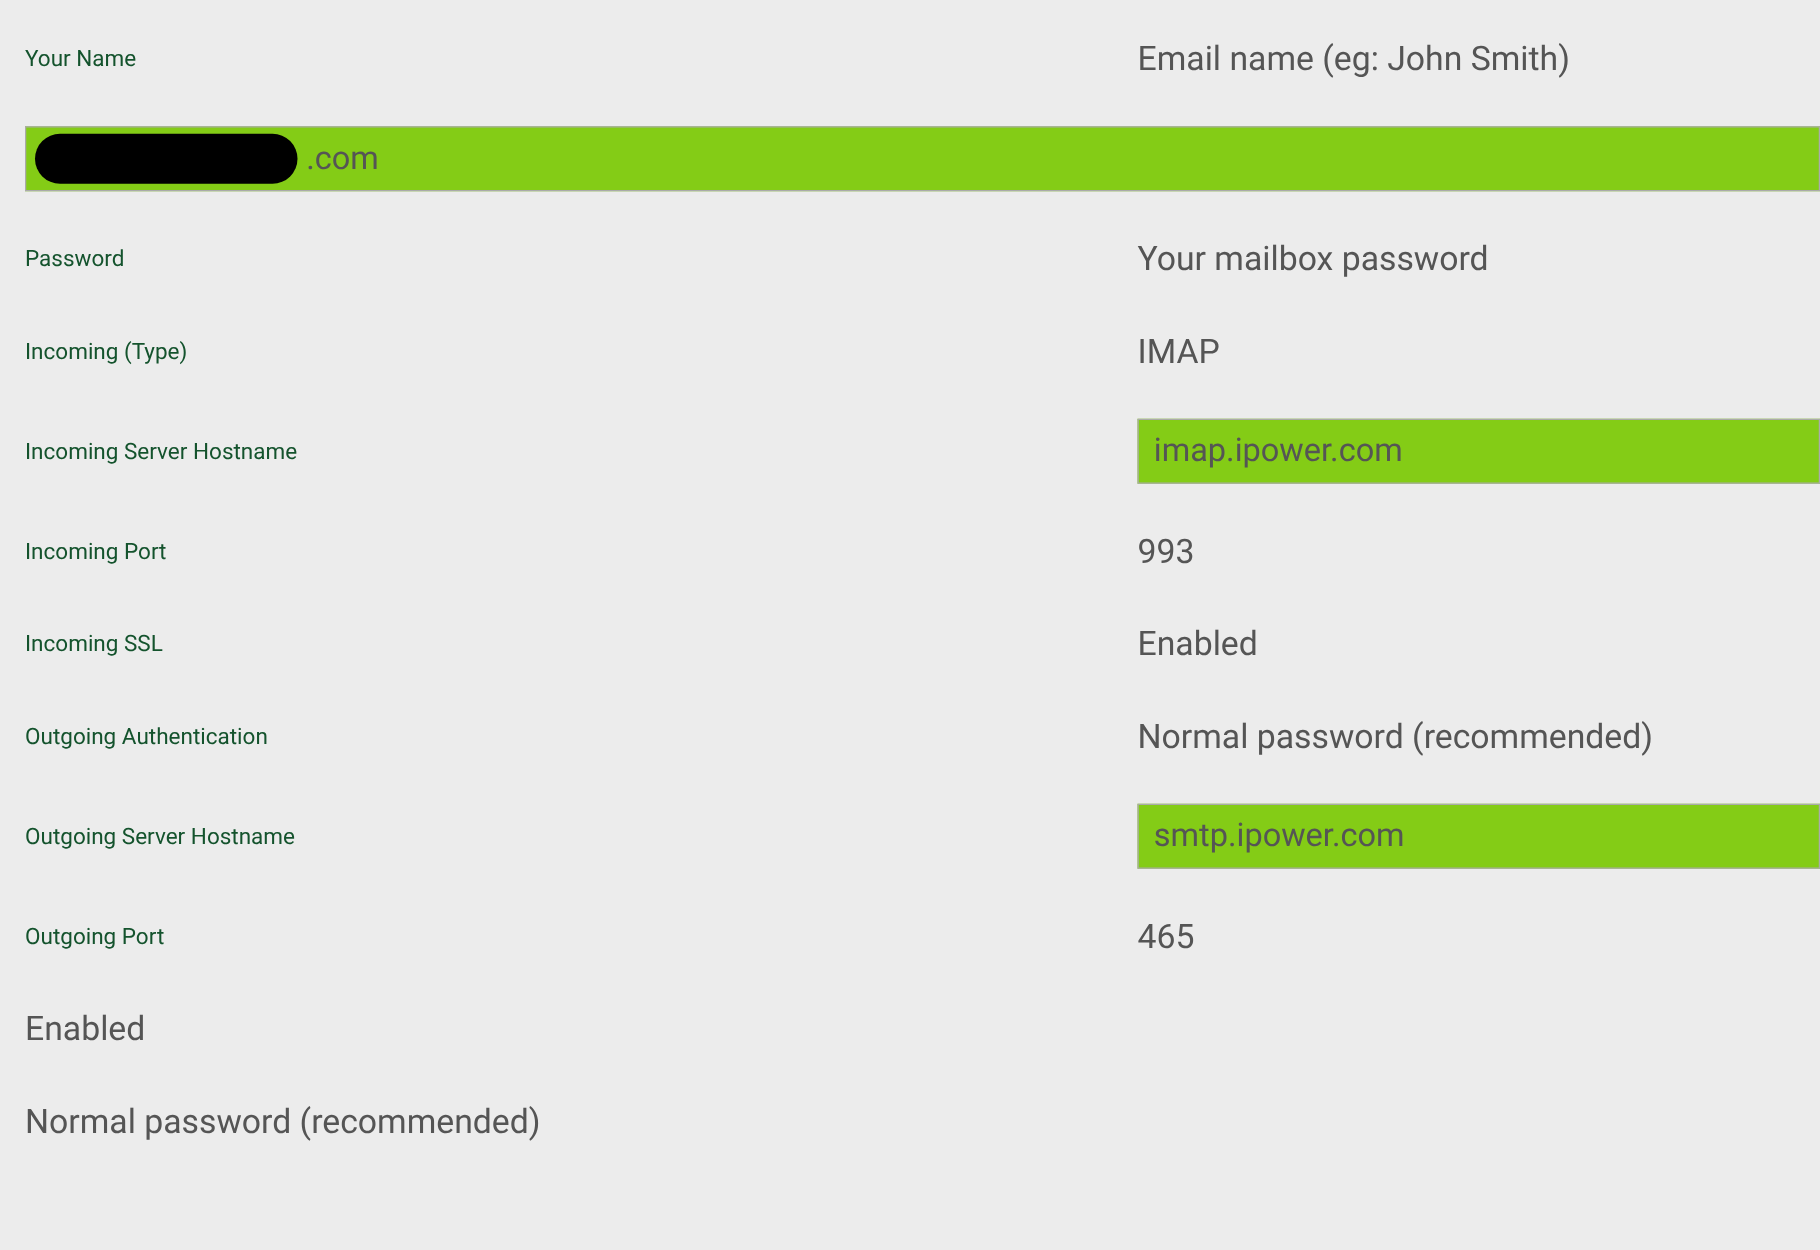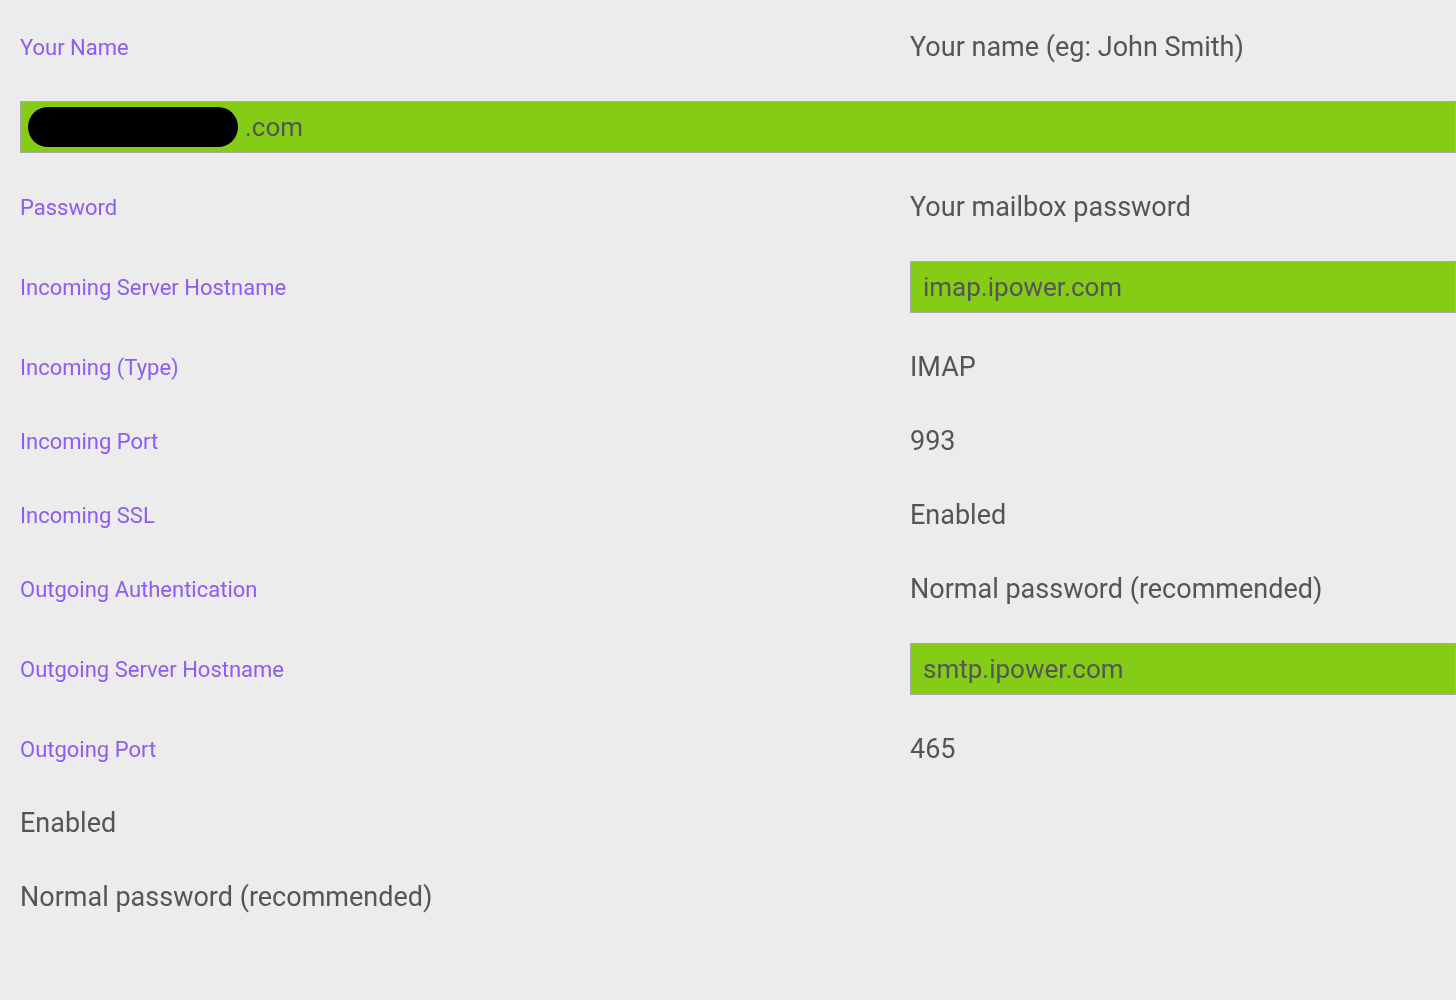--- a/index.html
+++ b/index.html
@@ -19,22 +19,22 @@
       padding-left: 20px;
       padding-top: 10px;
     }
     .row {
       display: flex;
       align-items: center;
       min-height: 74px;
     }
     .label-col {
       width: 890px;
-      font-size: 22px;
-      color: #8b5cf6;
+      font-size: 18px;
+      color: #14532d;
     }
     .value-col {
       flex: 1;
       font-size: 27px;
       color: #555555;
       display: flex;
       align-items: center;
     }
     .input-wrapper {
       position: relative;
@@ -67,49 +67,49 @@
       min-height: 86px;
     }
   </style>
 </head>
 <body>
 
 <div class="container">
 
   <div class="row">
     <div class="label-col">Your Name</div>
-    <div class="value-col">Your name (eg: John Smith)</div>
+    <div class="value-col">Email name (eg: John Smith)</div>
   </div>
 
   <div class="row row-input">
     <div class="value-col">
       <div class="input-wrapper">
         <input type="text" class="text-input email-input" value=".com" style="">
         <div class="redaction"></div>
       </div>
     </div>
   </div>
 
   <div class="row">
     <div class="label-col">Password</div>
     <div class="value-col">Your mailbox password</div>
   </div>
 
+  <div class="row">
+    <div class="label-col">Incoming (Type)</div>
+    <div class="value-col">IMAP</div>
+  </div>
+
   <div class="row row-input">
     <div class="label-col">Incoming Server Hostname</div>
     <div class="value-col">
       <div class="input-wrapper">
         <input type="text" class="text-input" value="imap.ipower.com" style="">
       </div>
     </div>
-  </div>
-
-  <div class="row">
-    <div class="label-col">Incoming (Type)</div>
-    <div class="value-col">IMAP</div>
   </div>
 
   <div class="row">
     <div class="label-col">Incoming Port</div>
     <div class="value-col">993</div>
   </div>
 
   <div class="row">
     <div class="label-col">Incoming SSL</div>
     <div class="value-col">Enabled</div>

